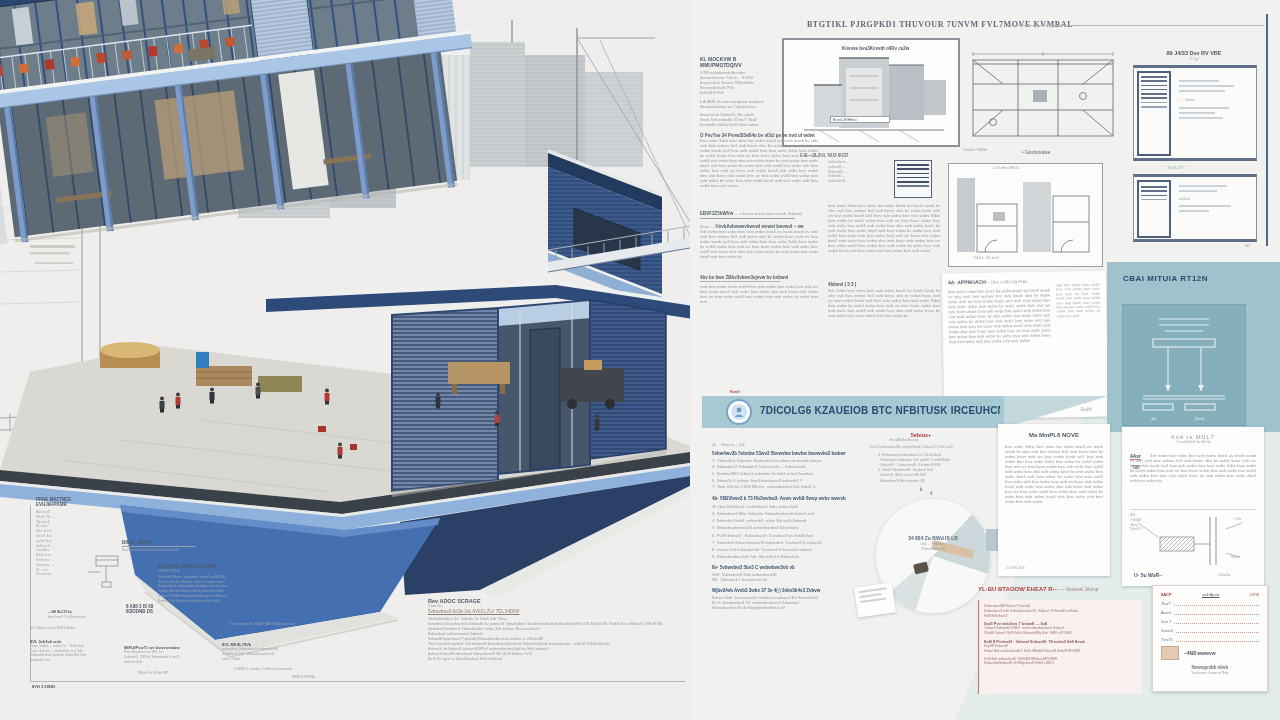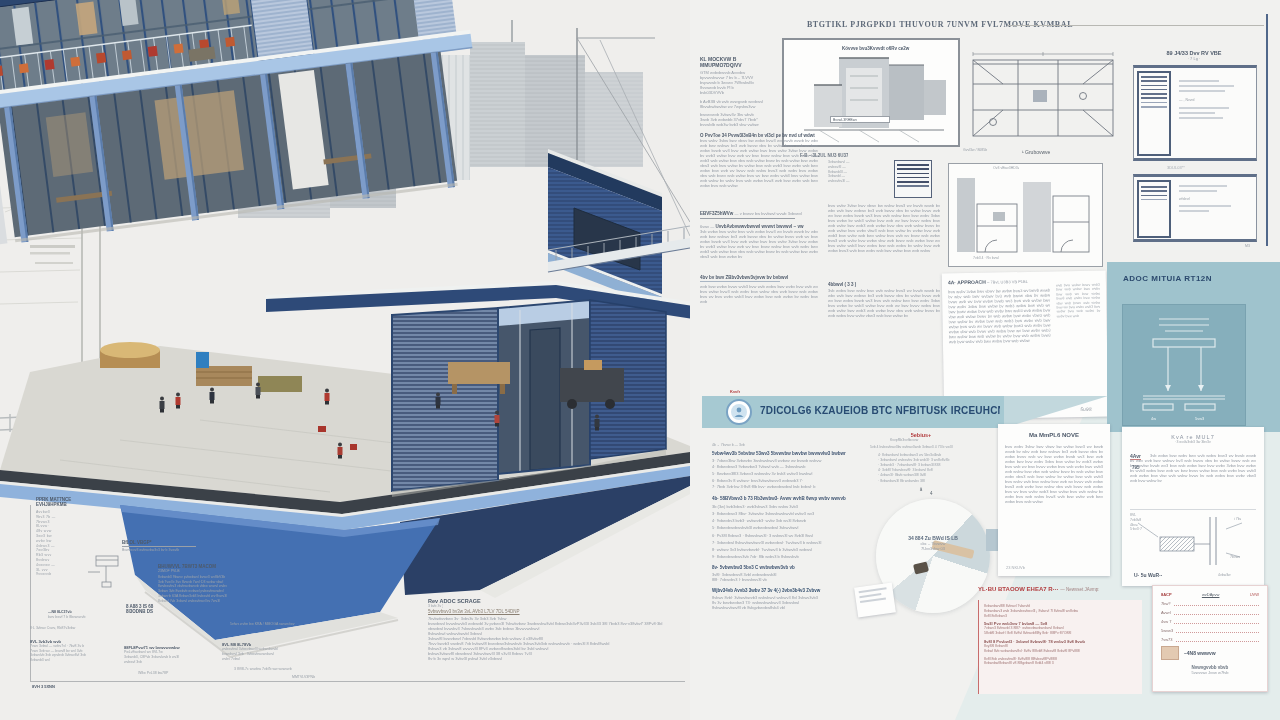--- a/index.html
+++ b/index.html
@@ -619,21 +619,21 @@
     <div class="ln" style="margin:6px 0 2px 6px;font-size:5px;">
       <span class="bh">4A· APPROACH</span>
       <span class="t4">– 7BvL U3B3 VB P1BL</span>
     </div>
     <div class="t4 jus" style="position:absolute;left:6px;top:16px;width:102px;height:120px;">bvw wvbv 3vbw bwv vbwv bw wvbw bvw3 wv bwvb wvwb bv wbv wvb bwv wvbwv bv3 wvb bwvw vbw bv wvbw bvwv wvb wv bvw wvbw bvwb wv3 bvw wvb wvbw bwv bvw wvbv 3vbw bvw wvbw bv wvb3 wvbw bvw wvb wv bwv bvwv wvbw bvw wvb wvbv bwv wvb3 wvb wvbw bvw vbw wvb wvbw bvwv bv wvb wvbw bvw wvbv vbw3 wvb bvw wvbw bv wvbw bvw wvb wvb3 bvw wvbv wvb bwv wvbw bvw wvb wv bvwv wvb wvbw bvw3 wvb wvbv bvw wvbw vbw wvb bvwv wvb wvbw bvw wv bvw wvbv wvb3 bwv wvbw bvw wvb wvbw bv wvbv bvw wvb wvbw bvw3 wvb bvw wvbv wvb bwv wvbw bvw wvb wvbw</div>
     <div class="jus" style="position:absolute;left:114px;top:12px;width:44px;height:124px;font-size:3.5px;line-height:4.4px;color:#a0a7af;">wvb bvw wvbw bvwv wvb3 bvw wvb wvbw bwv wvbv bvw wvb wv bvw wvbw bvw3 wvb wvbv bvw wvbw vbw wvb bvwv wvb wvbw bvw wv bvw wvbv wvb3 bwv wvbw bvw wvb wvbw bv wvbv bvw wvb</div>
     <div class="ln" style="position:absolute;right:16px;bottom:5px;font-size:5px;color:#9aa0a8;font-style:italic;">5u9®</div>
   </div>
 
   <div class="ab" style="left:1107px;top:262px;width:173px;height:170px;background:#9fc3cd;">
-    <div class="ln" style="margin:12px 0 0 16px;font-weight:bold;font-size:8px;color:#2c4a6e;letter-spacing:.5px;">ADOC MITUIA RT12N</div>
+    <div class="ln" style="margin:12px 0 0 16px;font-weight:bold;font-size:8px;color:#2c4a6e;letter-spacing:.5px;">CBAI MITUIA RT12N</div>
     <div style="position:absolute;left:15px;top:42px;width:122px;height:120px;background:#86afbc;border:1px solid #79a2b0;">
       <svg width="122" height="120" viewBox="0 0 122 120">
         <g stroke="#e8f0f2" stroke-width="1.2" fill="none" opacity=".9">
           <line x1="36" y1="14" x2="86" y2="14"></line>
             <line x1="36" y1="20" x2="86" y2="20"></line>
             <line x1="42" y1="26" x2="80" y2="26"></line>
           <rect x="30" y="34" width="62" height="8"></rect>
           <line x1="45" y1="42" x2="45" y2="86"></line>
             <line x1="78" y1="42" x2="78" y2="86"></line>
           <line x1="20" y1="91" x2="102" y2="91"></line>

